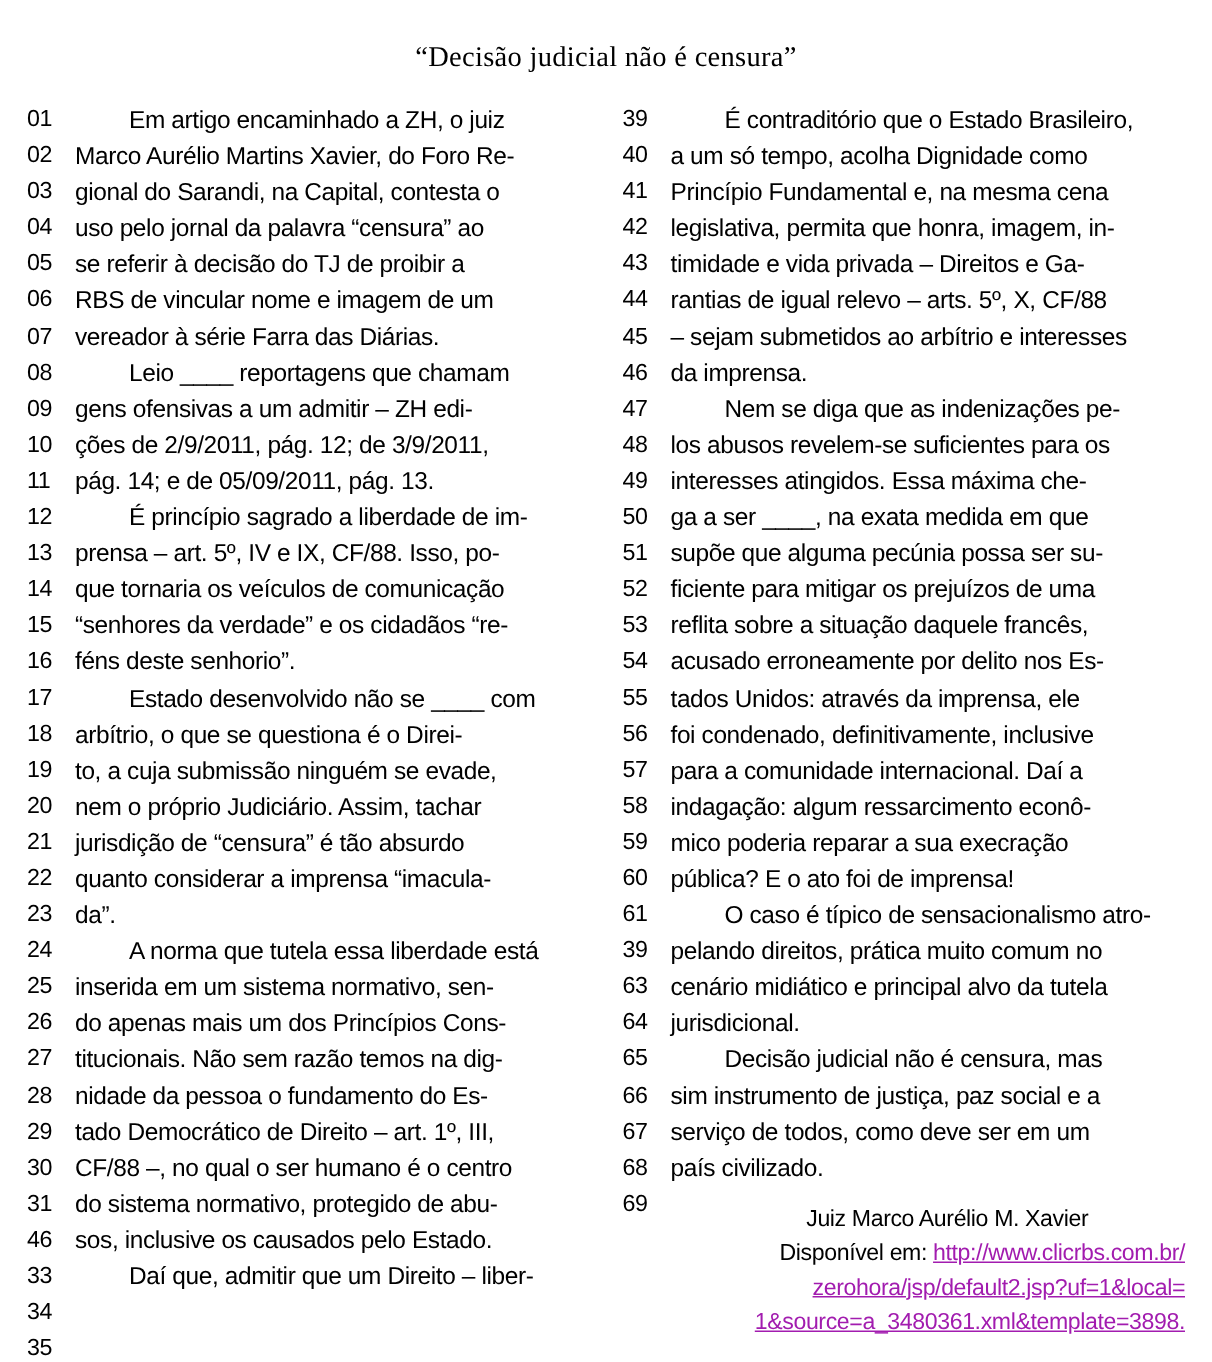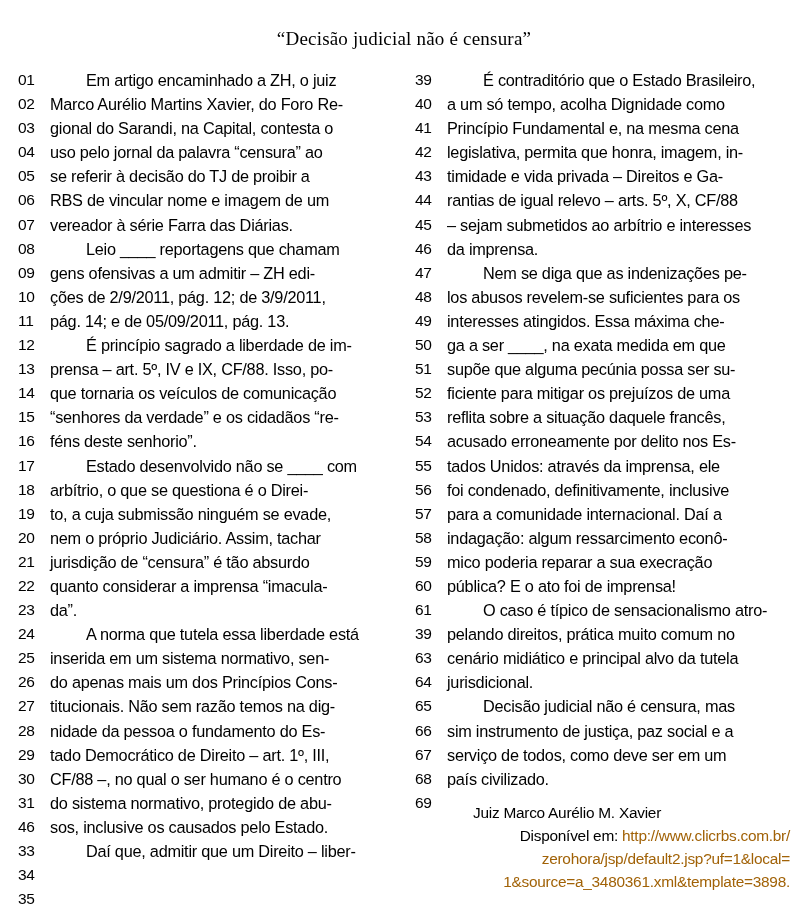--- a/index.html
+++ b/index.html
@@ -67,23 +67,24 @@
   .indent { display: inline-block; width: 36px; }
 
   .source {
     margin-top: 10px;
     font-size: 15.4px;
     line-height: 23px;
     text-align: right;
     padding-left: 26px;
   }
   .source .line { white-space: nowrap; }
-  .source .author { text-align: left; }
+  .source .author { text-align: center; }
   .link {
-    color: #a16207;
+    color: #a21caf;
+    text-decoration: underline;
     word-break: break-all;
   }
   .source .url-block {
   }
 </style>
 </head>
 <body>
 
 <div class="page">
 

